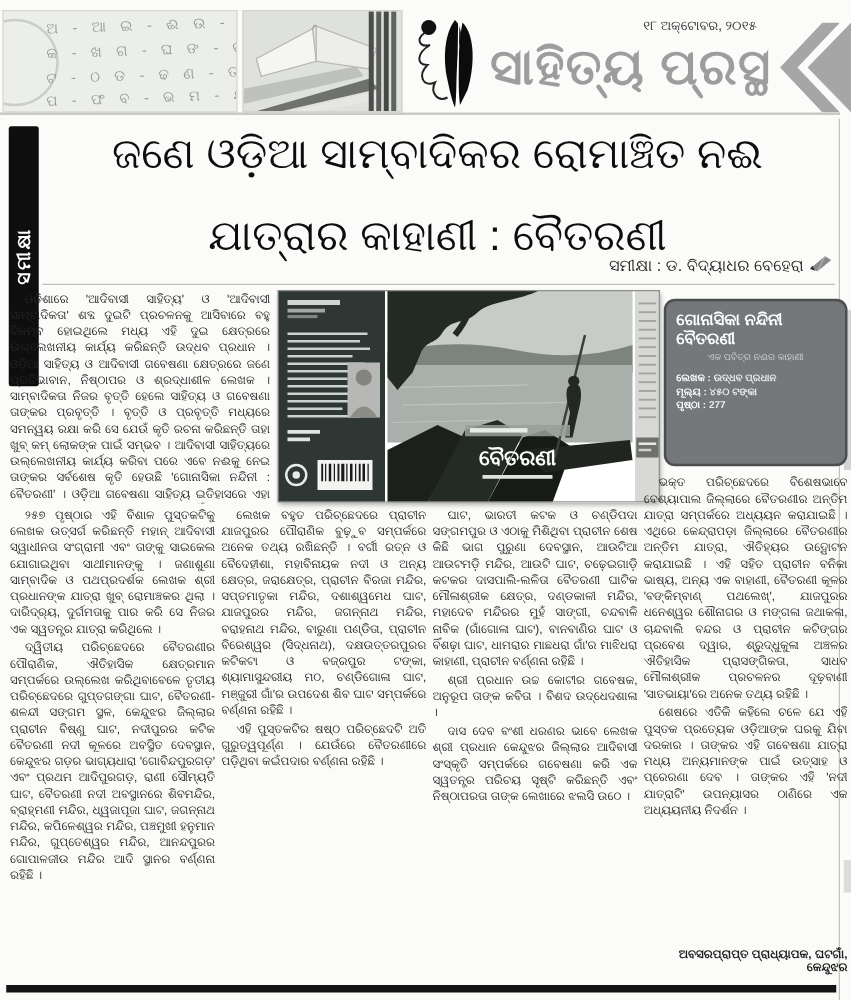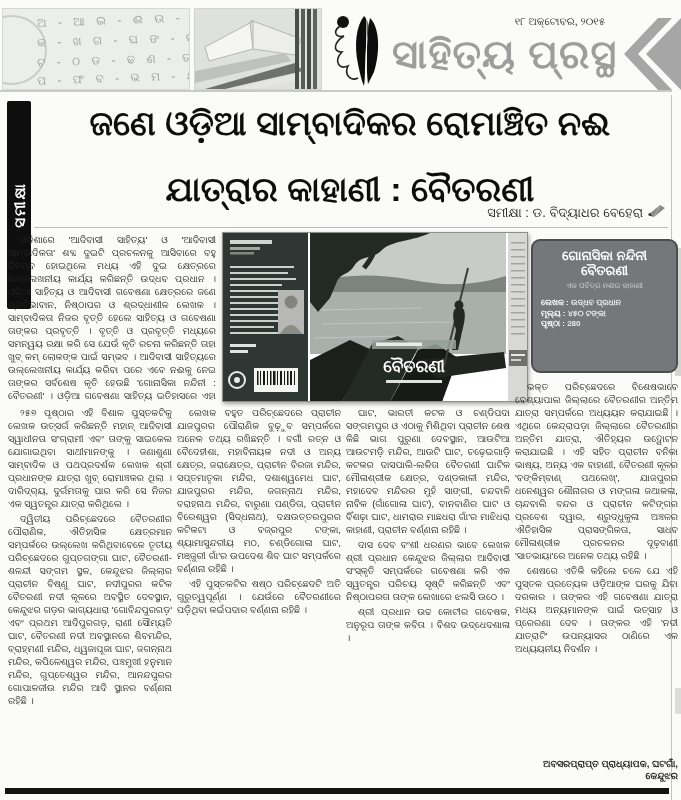--- a/index.html
+++ b/index.html
@@ -24,21 +24,21 @@
   .header-rule{left:0;top:90px;width:672px;height:2px;background:#c9c9c7;}
   
   .page-edge-line{left:671px;top:95px;width:1px;height:705px;background:#c2c2c0;}
   .page-edge-sliver{left:675px;top:248px;width:6px;height:128px;background:#d4d4d2;}
   .page-edge-sliver2{left:675px;top:688px;width:6px;height:26px;background:#dcdcda;}
   
   .section-bar{left:7px;top:101px;width:24px;height:208px;background:#0e0e0e;border-radius:2px;
     display:flex;align-items:center;justify-content:center;}
   .section-bar span{writing-mode:vertical-rl;transform:rotate(180deg);color:#fff;
     font-size:15px;font-weight:bold;letter-spacing:2px;}
-  .headline{left:36px;width:628px;text-align:center;font-weight:bold;color:#0d0d0d;
+  .headline{left:36px;width:628px;text-align:center;font-weight:normal;color:#0d0d0d;
     font-size:34px;white-space:nowrap;overflow:hidden;}
   .headline.l1{top:104px;}
   .headline.l2{top:156px;margin-top:14px;}
   .byline{right:38px;top:205px;font-size:13px;font-weight:normal;color:#222;}
   .pen-icon{position:absolute;right:14px;top:202px;}
   .byline-rule{left:34px;top:227px;width:634px;height:1px;background:#bdbdbb;}
   
   .bodytext{font-size:9.5px;line-height:13px;text-align:justify;color:#242424;overflow:hidden;}
   .bodytext p{margin:0 0 2px 0;text-indent:12px;}
   .col1-upper{left:8px;top:233px;width:208px;height:170px;}
@@ -48,21 +48,21 @@
   .col4{left:515px;top:380px;width:163px;height:374px;}
   .closing-line{left:515px;top:758px;width:163px;text-align:right;font-size:9.5px;
     font-weight:bold;color:#1e1e1e;}
   
   .cover-wrap{left:222px;top:232px;width:306px;height:170px;background:#fff;
     box-shadow:1px 2px 4px rgba(0,0,0,.35);}
   
   .infobox{left:531px;top:239px;width:147px;height:134px;background:#75787b;
     border:2px solid #4c4e50;border-radius:9px;box-sizing:border-box;padding:7px 8px 0 8px;
     color:#fff;overflow:hidden;}
-  .infobox .t1,.infobox .t2{text-align:center;font-weight:bold;font-size:13px;line-height:15px;color:#ffffff;}
+  .infobox .t1,.infobox .t2{font-weight:bold;font-size:13px;line-height:15px;color:#ffffff;}
   .infobox .sub{text-align:center;font-size:7.5px;color:#d3d6d8;margin:3px 0 7px 0;}
   .infobox .field{font-size:8px;line-height:10.5px;color:#e9ebec;font-weight:bold;}
   .infobox .field b{color:#ffffff;}
   
   .bottom-bar{left:5px;top:788px;width:664px;height:6px;background:#141414;}
 </style>
 </head>
 <body>
 
 <div class="abs banner-left">
@@ -246,36 +246,36 @@
   <div class="field">
     <b>ଲେଖକ :</b>
     <span>ଉଦ୍ଧବ ପ୍ରଧାନ</span>
   </div>
   <div class="field">
     <b>ମୂଲ୍ୟ :</b>
     <span>୪୫୦ ଟଙ୍କା</span>
   </div>
   <div class="field">
     <b>ପୃଷ୍ଠା :</b>
-    <span>280</span>
+    <span>277</span>
   </div>
 </div>
 
 <div class="abs bodytext col1-lower">
     <p>୨୫୭ ପୃଷ୍ଠାର ଏହି ବିଶାଳ ପୁସ୍ତକଟିକୁ ଲେଖକ ଉତ୍ସର୍ଗ କରିଛନ୍ତି ମହାନ୍ ଆଦିବାସୀ ସ୍ୱାଧୀନତା ସଂଗ୍ରାମୀ ଏବଂ ତାଙ୍କୁ ସାଇକେଲ ଯୋଗାଇଥିବା ସାଥୀମାନଙ୍କୁ । ଜଣାଶୁଣା ସାମ୍ବାଦିକ ଓ ପଥପ୍ରଦର୍ଶକ ଲେଖକ ଶ୍ରୀ ପ୍ରଧାନଙ୍କ ଯାତ୍ରା ଖୁବ୍ ରୋମାଞ୍ଚକର ଥିଲା । ଦାରିଦ୍ର୍ୟ, ଦୁର୍ଗମତାକୁ ପାର କରି ସେ ନିଜର ଏକ ସ୍ୱତନ୍ତ୍ର ଯାତ୍ରା କରିଥିଲେ ।</p>
     <p>ଦ୍ୱିତୀୟ ପରିଚ୍ଛେଦରେ ବୈତରଣୀର ପୌରାଣିକ, ଐତିହାସିକ କ୍ଷେତ୍ରମାନ ସମ୍ପର୍କରେ ଉଲ୍ଲେଖ କରିଥିବାବେଳେ ତୃତୀୟ ପରିଚ୍ଛେଦରେ ଗୁପ୍ତଗଙ୍ଗା ଘାଟ, ବୈତରଣୀ-ଶଳନ୍ଦୀ ସଙ୍ଗମ ସ୍ଥଳ, କେନ୍ଦୁଝର ଜିଲ୍ଲାର ପ୍ରାଚୀନ ବିଷ୍ଣୁ ଘାଟ, ନଦୀପୁରର କଟିକ ବୈତରଣୀ ନଦୀ କୂଳରେ ଅବସ୍ଥିତ ଦେବସ୍ଥାନ, କେନ୍ଦୁଝର ଗଡ଼ର ଭାଗ୍ୟଧାରା 'ଗୋବିନ୍ଦପୁରଗଡ଼' ଏବଂ ପ୍ରଥମ ଆଦିପୁରଗଡ଼, ରାଣୀ ସୌମ୍ୟତି ଘାଟ, ବୈତରଣୀ ନଦୀ ଅବସ୍ଥାନରେ ଶିବମନ୍ଦିର, ବ୍ରାହ୍ମଣୀ ମନ୍ଦିର, ଧ୍ୱଜାପୂଜା ଘାଟ, ଜଗନ୍ନାଥ ମନ୍ଦିର, କପିଳେଶ୍ୱର ମନ୍ଦିର, ପଞ୍ଚମୁଖୀ ହନୁମାନ ମନ୍ଦିର, ଗୁପ୍ତେଶ୍ୱର ମନ୍ଦିର, ଆନନ୍ଦପୁରର ଗୋପାଳଜୀଉ ମନ୍ଦିର ଆଦି ସ୍ଥାନର ବର୍ଣ୍ଣନା ରହିଛି ।</p>
   </div>
 <div class="abs bodytext col2">
     <p>ଲେଖକ ବହୁତ ପରିଚ୍ଛେଦରେ ପ୍ରାଚୀନ ଯାଜପୁରର ପୌରାଣିକ ବୁଢ଼ୁବ ସମ୍ପର୍କରେ ଅନେକ ତଥ୍ୟ ରଖିଛନ୍ତି । ବର୍ଗୀ ରତ୍ନ ଓ ବୈଦେହୀଶା, ମହାବିନାୟକ ନଦୀ ଓ ଅନ୍ୟ କ୍ଷେତ୍ର, ଜରାକ୍ଷେତ୍ର, ପ୍ରାଚୀନ ବିରଜା ମନ୍ଦିର, ସପ୍ତମାତୃକା ମନ୍ଦିର, ଦଶାଶ୍ୱମେଧ ଘାଟ, ଯାଜପୁରର ମନ୍ଦିର, ଜଗନ୍ନାଥ ମନ୍ଦିର, ବରାହନାଥ ମନ୍ଦିର, ବାରୁଣା ପଣ୍ଡିତା, ପ୍ରାଚୀନ ବିରେଶ୍ୱର (ସିଦ୍ଧନାଥ), ଦକ୍ଷଉତ୍ତରପୁରର କଟିକଟା ଓ ବଜ୍ରପୁର ଟଙ୍କା, ଶ୍ୟାମାସୁନ୍ଦରୀୟ ମଠ, ଚଣ୍ଡିଗୋଳା ଘାଟ, ମଞ୍ଜୁରୀ ଗାଁ'ର ଉପଦେଶ ଶିବ ଘାଟ ସମ୍ପର୍କରେ ବର୍ଣ୍ଣନା ରହିଛି ।</p>
     <p>ଏହି ପୁସ୍ତକଟିର ଷଷ୍ଠ ପରିଚ୍ଛେଦଟି ଅତି ଗୁରୁତ୍ୱପୂର୍ଣ୍ଣ । ଯେଉଁରେ ବୈତରଣୀରେ ପଡ଼ିଥିବା କଇଁପଦାର ବର୍ଣ୍ଣନା ରହିଛି ।</p>
   </div>
 <div class="abs bodytext col3">
     <p>ଘାଟ, ଭାରତୀ କଟକ ଓ ଚଣ୍ଡିପଦା ସଙ୍ଗମପୁର ଓ ଏଠାକୁ ମିଶିଥିବା ପ୍ରାଚୀନ ଶେଷ କିଛି ଭାଗ ପୁରୁଣା ଦେବସ୍ଥାନ, ଆଉଟିଆ ଆଉଟମଡ଼ି ମନ୍ଦିର, ଆଉଟି ଘାଟ, ଚଢ଼େଇଗାଡ଼ି କଟକର ଦାସପାଲି-ଲଳିତା ବୈତରଣୀ ଘାଟିକ ମୌଳାଶ୍ରୀକ କ୍ଷେତ୍ର, ଦଣ୍ଡକାଳୀ ମନ୍ଦିର, ମହାଦେବ ମନ୍ଦିରର ମୁହଁ ସାଙ୍ଗୀ, ଚନ୍ଦବାଳି ନାବିକ (ଗାଁଗୋଳା ଘାଟ), ବାନବାଣିର ଘାଟ ଓ ବିଁଶଢ଼ା ଘାଟ, ଧାମରାର ମାଛଧରା ଗାଁ'ର ମାଝିଧରା କାହାଣୀ, ପ୍ରାଚୀନ ବର୍ଣ୍ଣନା ରହିଛି ।</p>
+    <p>ଶ୍ରୀ ପ୍ରଧାନ ଉଚ୍ଚ କୋଟୀର ଗବେଷକ, ଅନୁରୂପ ତାଙ୍କ କବିତା । ବିଶଦ ଉଦ୍ଧେଦଶାଳା ।</p>
     <p>ଦାସ ଦେବ ବଂଶୀ ଧରଣର ଭାବେ ଲେଖକ ଶ୍ରୀ ପ୍ରଧାନ କେନ୍ଦୁଝର ଜିଲ୍ଲାର ଆଦିବାସୀ ସଂସ୍କୃତି ସମ୍ପର୍କରେ ଗବେଷଣା କରି ଏକ ସ୍ୱତନ୍ତ୍ର ପରିଚୟ ସୃଷ୍ଟି କରିଛନ୍ତି ଏବଂ ନିଷ୍ଠାପରତା ତାଙ୍କ ଲେଖାରେ ଝଲସି ଉଠେ ।</p>
-    <p>ଶ୍ରୀ ପ୍ରଧାନ ଉଚ୍ଚ କୋଟୀର ଗବେଷକ, ଅନୁରୂପ ତାଙ୍କ କବିତା । ବିଶଦ ଉଦ୍ଧେଦଶାଳା ।</p>
   </div>
 <div class="abs bodytext col4">
     <p>ଭକ୍ତ ପରିଚ୍ଛେଦରେ ବିଶେଷଭାବେ ବେଶ୍ୟାପାଲ ଜିଲ୍ଲାରେ ବୈତରଣୀର ଅନ୍ତିମ ଯାତ୍ରା ସମ୍ପର୍କରେ ଅଧ୍ୟୟନ କରାଯାଇଛି । ଏଥିରେ କେନ୍ଦ୍ରାପଡ଼ା ଜିଲ୍ଲାରେ ବୈତରଣୀର ଅନ୍ତିମ ଯାତ୍ରା, ଐତିହ୍ୟର ଉଦ୍ଘୋଟନ କରାଯାଇଛି । ଏହି ସହିତ ପ୍ରାଚୀନ ବନିକା ଭାଷ୍ୟ, ଅନ୍ୟ ଏକ ବାହାଣୀ, ବୈତରଣୀ କୂଳର 'ବଙ୍କିମ୍ବାଣ୍ ପଥଲେଖ୍', ଯାଜପୁରର ଧନେଶ୍ୱର ଶୌନାଗର ଓ ମଙ୍ଗଳା ଜଥାକଳା, ଚାନ୍ଦବାଲି ବନ୍ଦର ଓ ପ୍ରାଚୀନ କଟିଙ୍ଗର ପ୍ରବେଶ ଦ୍ୱାର, ଶ୍ରୁଦ୍ଧୁକୁଳା ଅଞ୍ଚଳର ଐତିହାସିକ ପ୍ରାସଙ୍ଗିକତା, ସାଧବ ମୌଳାଶ୍ରୀକ ପ୍ରଚଳନର ଦୂଢ଼ବାଣୀ 'ସାତଭାୟା'ରେ ଅନେକ ତଥ୍ୟ ରହିଛି ।</p>
     <p>ଶେଷରେ ଏତିକି କହିଲେ ଚଳେ ଯେ ଏହି ପୁସ୍ତକ ପ୍ରତ୍ୟେକ ଓଡ଼ିଆଙ୍କ ଘରକୁ ଯିବା ଦରକାର । ତାଙ୍କର ଏହି ଗବେଷଣା ଯାତ୍ରା ମଧ୍ୟ ଅନ୍ୟମାନଙ୍କ ପାଇଁ ଉତ୍ସାହ ଓ ପ୍ରେରଣା ଦେବ । ତାଙ୍କର ଏହି 'ନଦୀ ଯାତ୍ରାଟି' ଉପନ୍ୟାସର ଠାଣିରେ ଏକ ଅଧ୍ୟୟନୀୟ ନିଦର୍ଶନ ।</p>
   </div>
 
 <div class="abs closing-line">ଅବସରପ୍ରାପ୍ତ ପ୍ରାଧ୍ୟାପକ, ଘଟଗାଁ, କେନ୍ଦୁଝର</div>
 
 <div class="abs bottom-bar"></div>
 

